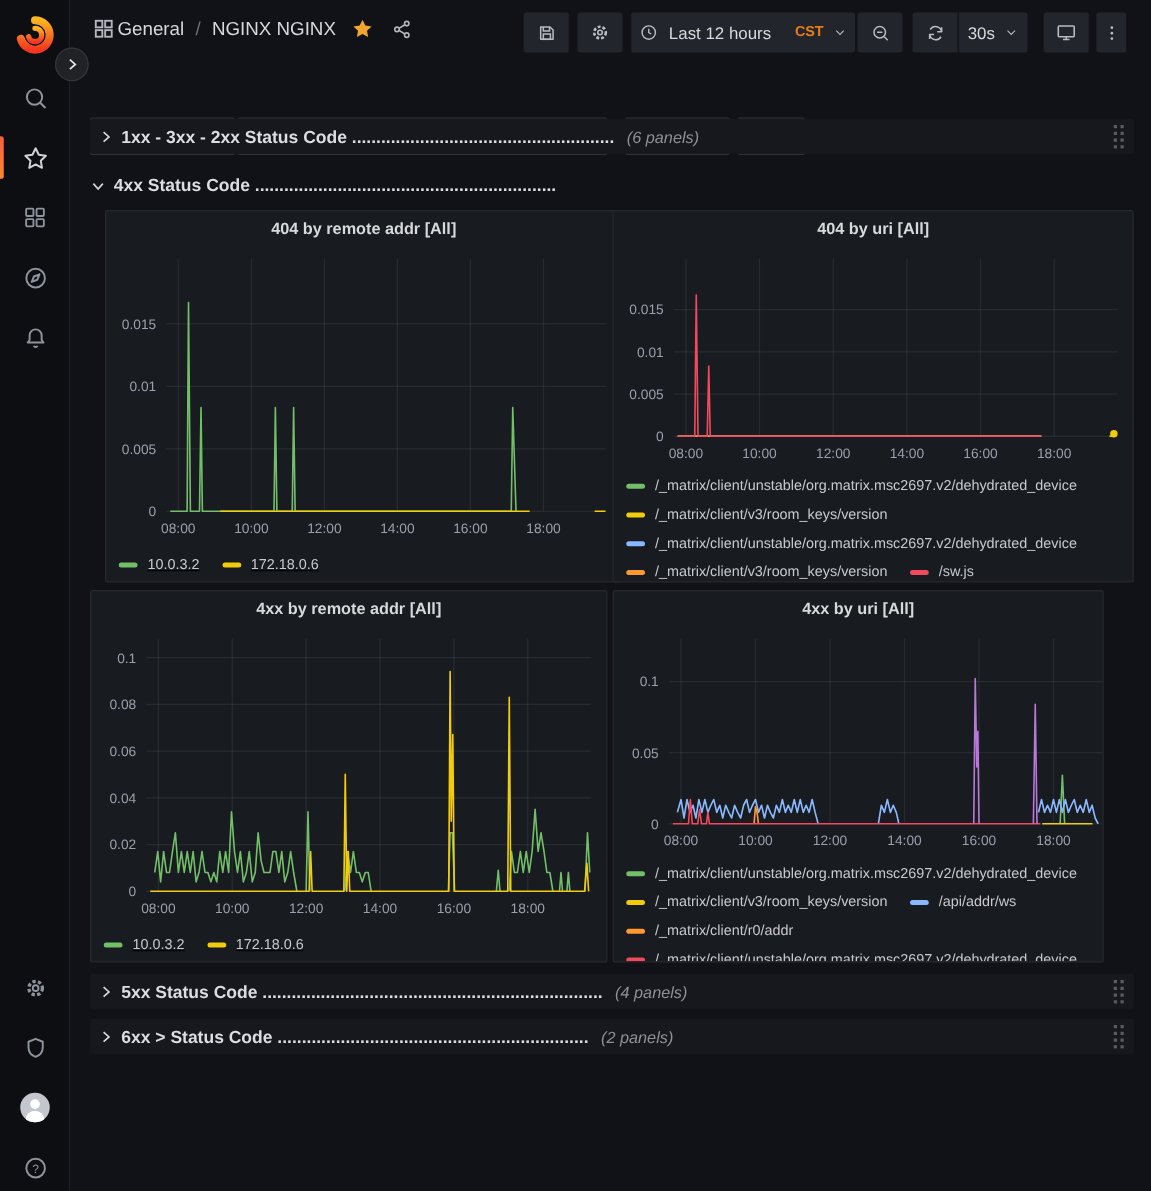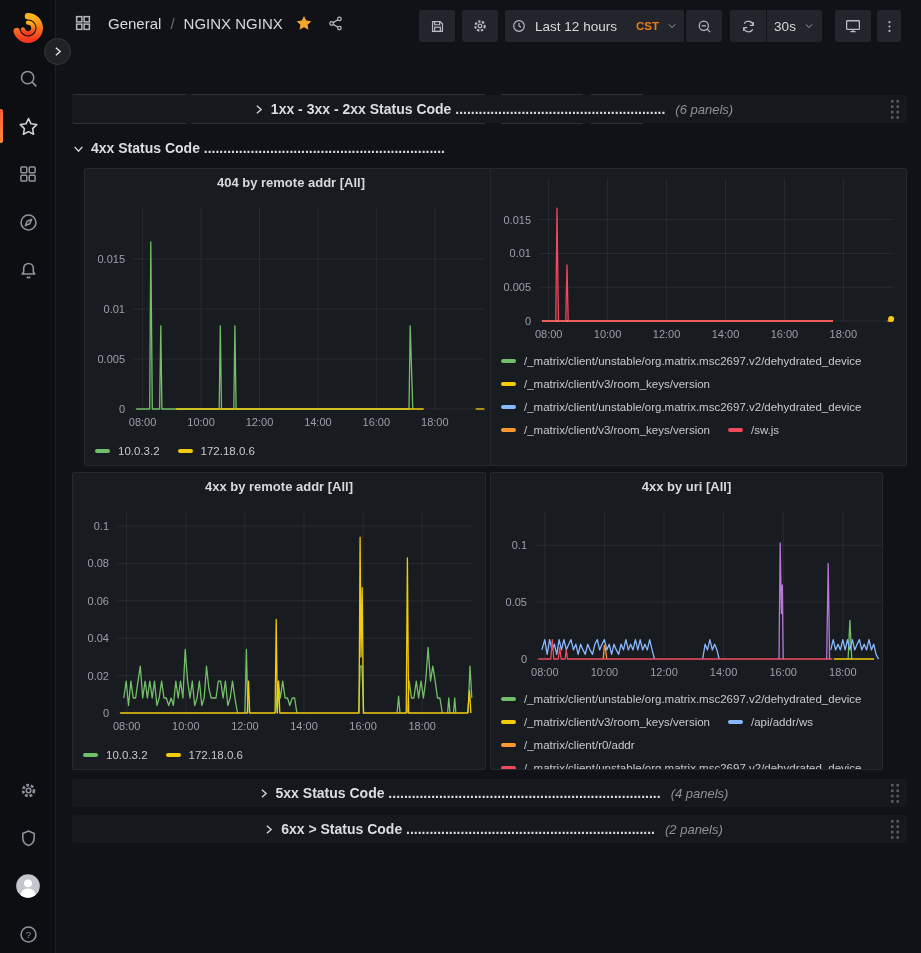--- a/index.html
+++ b/index.html
@@ -17,21 +17,21 @@
   .expand-btn { position:absolute; left:44px; top:38px; width:27px; height:27px;
     border-radius:50%; background:#202226; border:1px solid #35373d; z-index:9;
     display:flex; align-items:center; justify-content:center; cursor:pointer; }
 
   
   .content { position:absolute; left:56px; top:0; width:865px; height:953px; }
 
   
   .topbar { position:absolute; left:0; top:0; width:865px; height:52px; }
   .crumdie { position:absolute; top:14px; display:flex; align-items:center; }
-  .crumb-txt { font-size:15px; color:#d8d9da; margin-left:16px; cursor:pointer; }
+  .crumb-txt { font-size:15px; color:#d8d9da; margin-left:2px; cursor:pointer; }
   .crumb-sep { font-size:15px; color:#6c6f75; margin-left:9px; }
   .tb-btn { position:absolute; top:10px; height:32px; background:#22252b;
     border-radius:2px; display:flex; align-items:center; justify-content:center;
     color:#d8d9da; cursor:pointer; }
   .tb-btn svg { stroke:#b9bcc2; fill:none; stroke-width:1.7; }
   .tb-text { font-size:13.5px; }
   .tz { font-size:11.5px; font-weight:bold; color:#eb7b18; margin-left:19px; }
   .chev { margin-left:7px; }
 
   
@@ -39,38 +39,38 @@
   .var-box { position:absolute; top:0; height:30px; border:1px solid #2e323b;
     border-radius:2px; display:flex; align-items:center; background:#111217;margin-top:40px; }
   .var-label { font-size:13px; font-weight:bold; color:#5d8de5; width:100%;
     text-align:center; }
   .var-input { background:#0b0c0f; }
   .redact { position:absolute; left:4px; top:3px; height:22px; background:#000; }
 
   
   .dashrow { position:absolute; left:16px; width:835px; height:28px;
     display:flex; align-items:center; cursor:pointer; }
-  .dashrow.boxed { background:#17181e; border-radius:2px;justify-content:center; }
+  .dashrow.boxed { background:#17181e; border-radius:2px; }
   .row-chev { margin:0 6px 0 6px; display:flex; }
   .row-title { font-size:14px; font-weight:bold; color:#dcdde0; white-space:nowrap;
     overflow:hidden; }
   .row-count { font-size:13px; font-style:italic; color:#8d9094; margin-left:10px;
     white-space:nowrap; }
   .row-grip { position:absolute; right:6px; top:4px; cursor:grab; }
 
   
   .panel { position:absolute; background:#181b1f; border:1px solid #26282e;
     border-radius:2px; display:flex; flex-direction:column; overflow:hidden; }
   .panel-title { height:28px; line-height:28px; text-align:center; font-size:13px;
     font-weight:600; color:#d8d9da; cursor:pointer; flex:none; }
   .chart-canvas { width:100%; }
   .canvas-flex { flex:1 1 auto; }
   .legend { overflow:hidden; padding:2px 4px 0 10px; display:flex; flex-wrap:wrap;
     align-content:flex-start; }
-  .legend-1row { flex:none; height:30px; align-items:center; padding-top:0; }
+  .legend-1row { flex:none; height:30px; align-items:center; padding-top:0;text-decoration:underline; }
   .legend-grow { flex:1 1 auto; }
   .legend-item { display:flex; align-items:center; margin-right:18px; height:23px;
     max-width:100%; cursor:pointer; }
   .swatch { width:15px; height:4px; border-radius:2px; flex:none; margin-right:8px; }
   .legend-label { font-size:11.5px; color:#c8c9ce; white-space:nowrap; overflow:hidden; }
   .grid { stroke:rgba(204,204,220,0.09); stroke-width:1; }
   .tick { fill:#9d9fae; font-size:11px; font-family:"Liberation Sans",sans-serif; }
 </style>
 </head>
 <body>
@@ -333,20 +333,21 @@
           <span class="legend-label">10.0.3.2</span>
         </div>
         <div class="legend-item">
           <span class="swatch" style="background: rgb(242, 204, 12);"></span>
           <span class="legend-label">172.18.0.6</span>
         </div>
       </div>
   </section>
 
   <section class="panel" style="left:434px;top:168px;width:417px;height:298px">
+    <div class="panel-title">404 by uri [All]</div>
     <div class="chart-canvas" style="height:178px;flex:none"><svg width="415" height="178">
           <line class="grid" x1="48" y1="152.0" x2="403" y2="152.0"></line>
           <text class="tick" x="40" y="156.0" text-anchor="end">0</text>
           <line class="grid" x1="48" y1="118.2" x2="403" y2="118.2"></line>
           <text class="tick" x="40" y="122.2" text-anchor="end">0.005</text>
           <line class="grid" x1="48" y1="84.4" x2="403" y2="84.4"></line>
           <text class="tick" x="40" y="88.4" text-anchor="end">0.01</text>
           <line class="grid" x1="48" y1="50.6" x2="403" y2="50.6"></line>
           <text class="tick" x="40" y="54.6" text-anchor="end">0.015</text>
           <line class="grid" x1="57.7" y1="10" x2="57.7" y2="152"></line>

